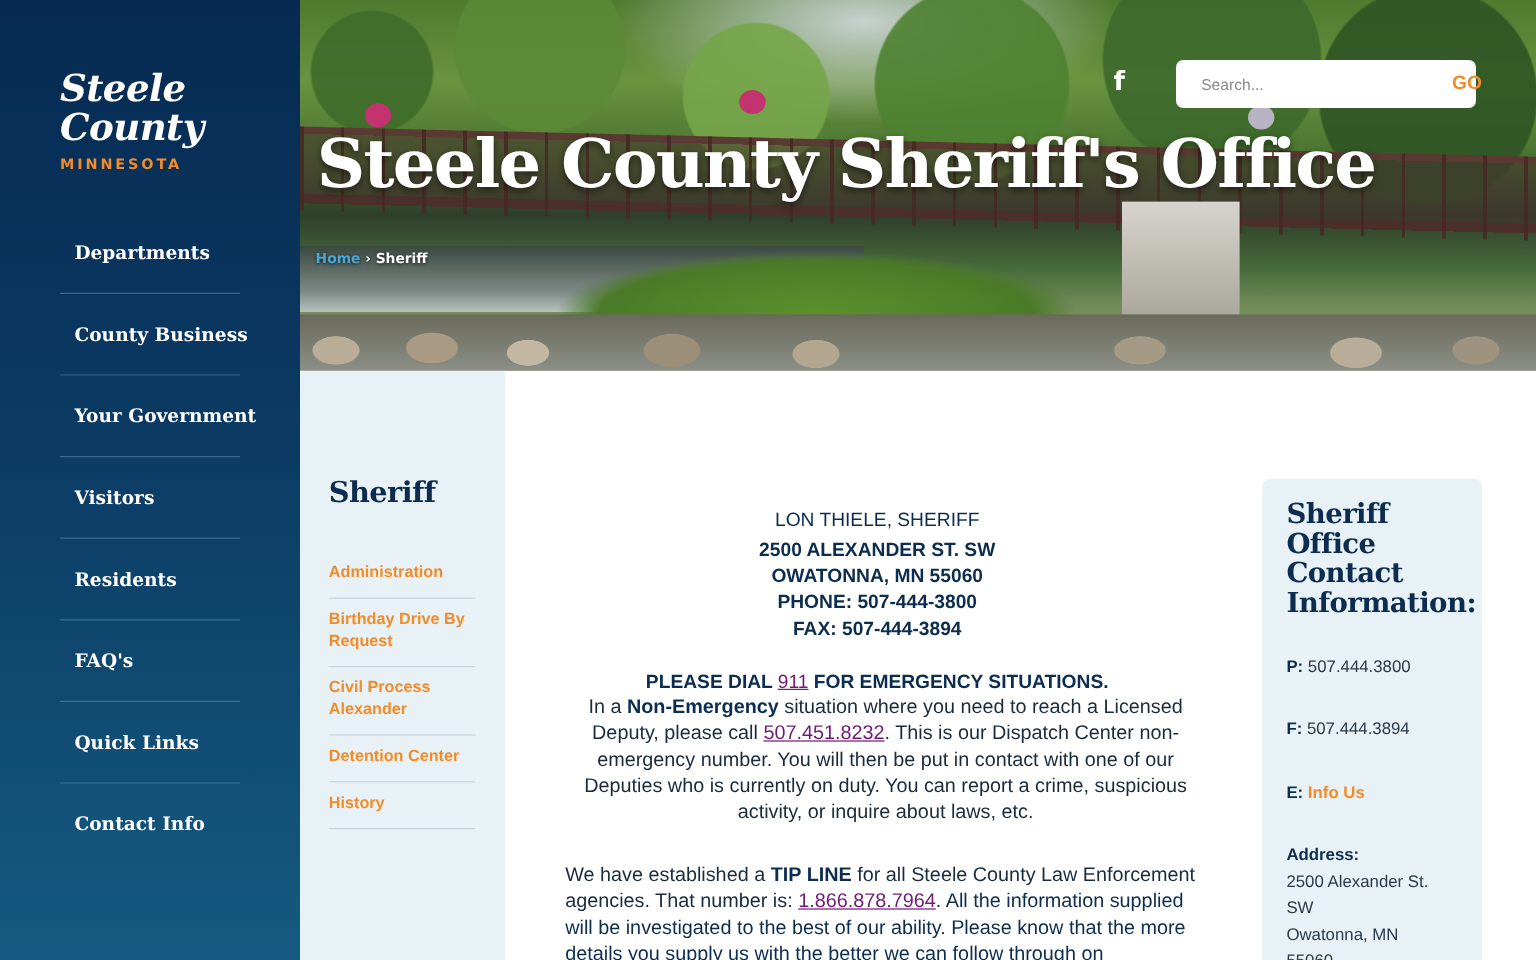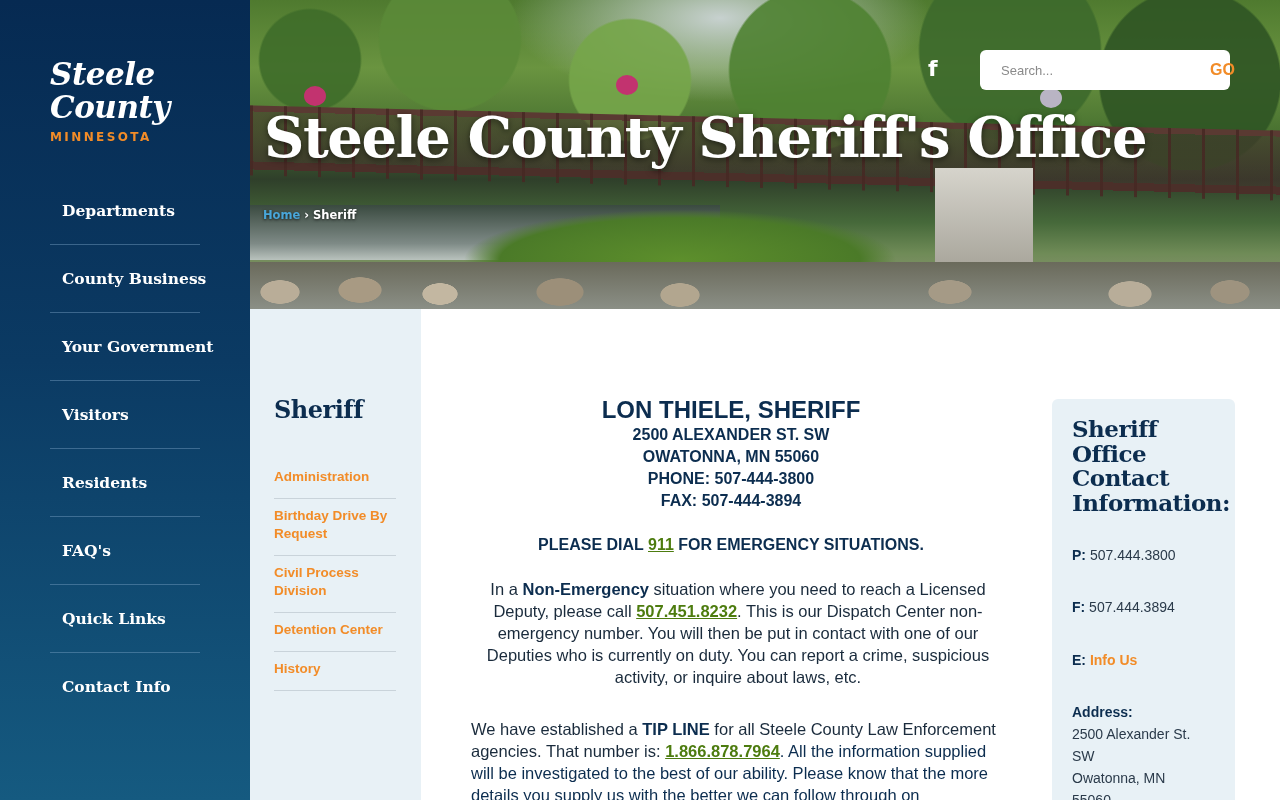--- a/index.html
+++ b/index.html
@@ -114,27 +114,27 @@
   .subnav-list { position: absolute; left: 24px; top: 151px; width: 122px; list-style: none; }
   .subnav-item {
     display: block; padding: 8px 0 12px; border-bottom: 1px solid #c9d3da;
     color: #f28c28; font-weight: bold; font-size: 13.5px; line-height: 18px;
     font-family: "Liberation Sans", sans-serif; cursor: pointer;
   }
 
   
   .main { position: absolute; left: 421px; top: 309px; width: 620px; height: 491px; }
   .center-block { position: absolute; left: 0; top: 87px; width: 620px; text-align: center; color: #0c2d4f; }
-  .sheriff-name { font-family: "Liberation Sans", sans-serif; font-weight: bold; font-size: 24px; line-height: 28px; }
+  .sheriff-name { font-family: "Liberation Sans", sans-serif; font-weight: normal; font-size: 16px; line-height: 28px; margin-top: 24px; }
   .addr-line { font-family: "Liberation Sans", sans-serif; font-weight: bold; font-size: 16px; line-height: 22px; }
   .dial-line {
     margin-top: 22px; font-family: "Liberation Sans", sans-serif; font-weight: bold; font-size: 16px;
     line-height: 22px; color: #0c2d4f;
   }
-  .orange-link { color: #4d7c0f; text-decoration: underline; font-weight: bold; cursor: pointer; }
+  .orange-link { color: #701a75; text-decoration: underline; font-weight: normal; cursor: pointer; }
   .para {
     font-family: "Liberation Sans", sans-serif; font-size: 16.5px; line-height: 22px; color: #1a2b3c;
   }
   .para-center { position: absolute; left: 52px; top: 269px; width: 530px; text-align: center; }
   .para-left { position: absolute; left: 50px; top: 409px; width: 540px; text-align: left; }
   .para b { color: #0c2d4f; }
 
   
   .contact-card {
     position: absolute; left: 1052px; top: 399px; width: 183px; height: 420px;
@@ -195,21 +195,21 @@
   <nav class="breadcrumb">
     <span class="crumb-home">Home</span><span class="crumb-sep">›</span><span class="crumb-current">Sheriff</span>
   </nav>
 </header>
 
 <aside class="subnav">
   <h2 class="subnav-title">Sheriff</h2>
   <ul class="subnav-list">
     <li class="subnav-item">Administration</li>
     <li class="subnav-item">Birthday Drive By Request</li>
-    <li class="subnav-item">Civil Process Division</li>
+    <li class="subnav-item">Civil Process Alexander</li>
     <li class="subnav-item">Detention Center</li>
     <li class="subnav-item">History</li>
   </ul>
 </aside>
 
 <main class="main">
   <div class="center-block">
     <div class="sheriff-name">LON THIELE, SHERIFF</div>
     <div class="addr-line">2500 ALEXANDER ST. SW</div>
     <div class="addr-line">OWATONNA, MN   55060</div>

